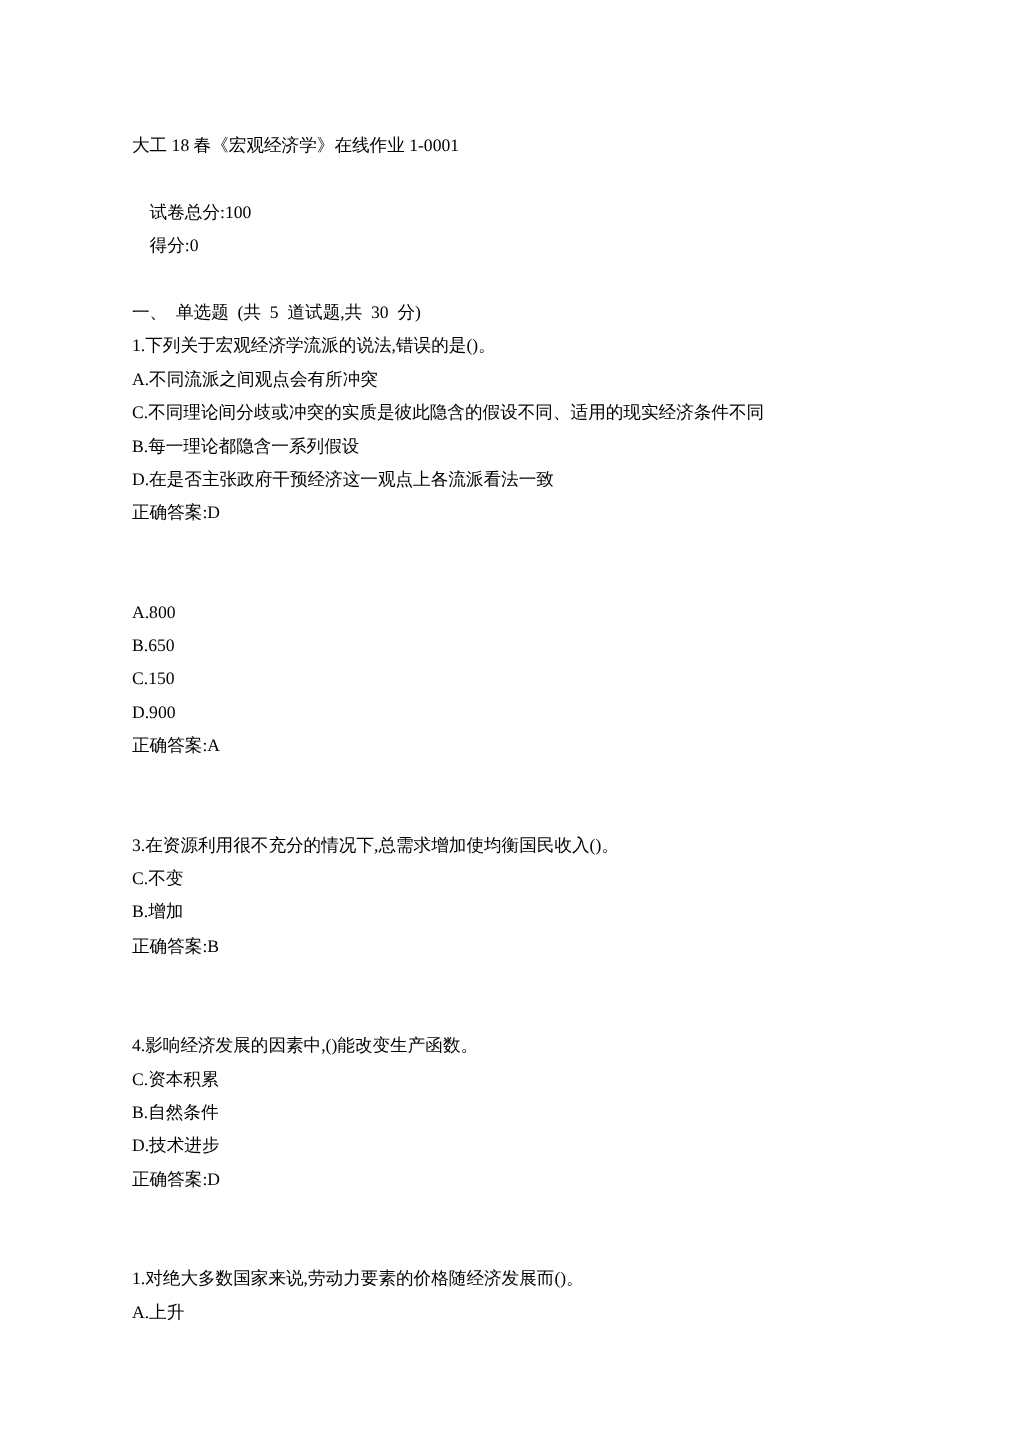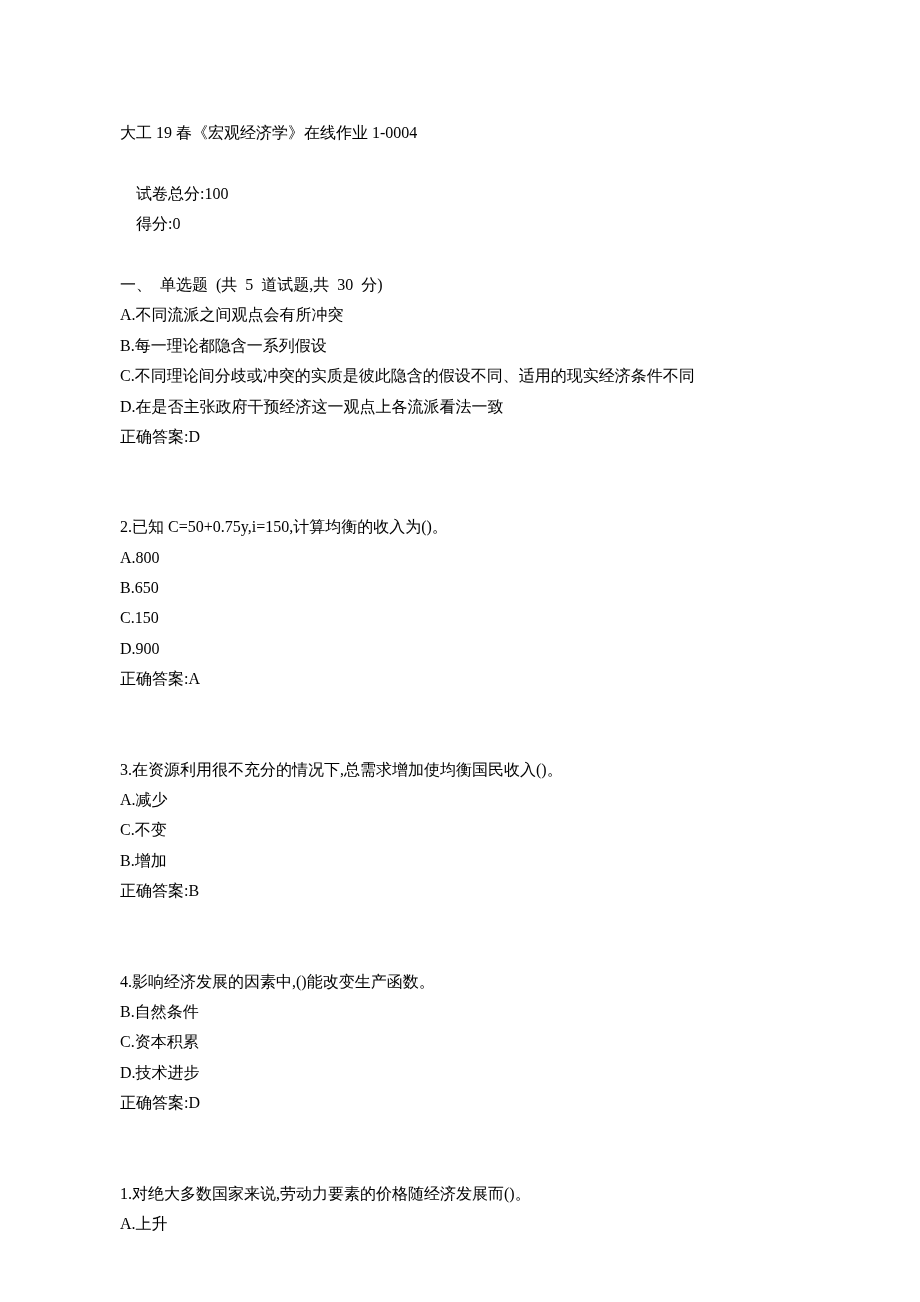--- a/index.html
+++ b/index.html
@@ -22,58 +22,57 @@
     height: 30px;
   }
   .score-line span:first-child {
   }
 </style>
 </head>
 <body>
 
 <div class="page">
 
-  <div class="line">大工 19 春《宏观经济学》在线作业 1-0004</div>
+  <div class="line">大工 18 春《宏观经济学》在线作业 1-0001</div>
   <div class="line score-line">
     <span>试卷总分:100</span>
     <span>得分:0</span>
   </div>
   <div class="line">一、  单选题  (共  5  道试题,共  30  分)</div>
 
+  <div class="line">1.下列关于宏观经济学流派的说法,错误的是()。</div>
   <div class="line">A.不同流派之间观点会有所冲突</div>
+  <div class="line">C.不同理论间分歧或冲突的实质是彼此隐含的假设不同、适用的现实经济条件不同</div>
   <div class="line">B.每一理论都隐含一系列假设</div>
-  <div class="line">C.不同理论间分歧或冲突的实质是彼此隐含的假设不同、适用的现实经济条件不同</div>
   <div class="line">D.在是否主张政府干预经济这一观点上各流派看法一致</div>
   <div class="line">正确答案:D</div>
 
   <div class="blank"></div>
   <div class="blank"></div>
 
-  <div class="line">2.已知 C=50+0.75y,i=150,计算均衡的收入为()。</div>
   <div class="line">A.800</div>
   <div class="line">B.650</div>
   <div class="line">C.150</div>
   <div class="line">D.900</div>
   <div class="line">正确答案:A</div>
 
   <div class="blank"></div>
   <div class="blank"></div>
 
   <div class="line">3.在资源利用很不充分的情况下,总需求增加使均衡国民收入()。</div>
-  <div class="line">A.减少</div>
   <div class="line">C.不变</div>
   <div class="line">B.增加</div>
   <div class="line">正确答案:B</div>
 
   <div class="blank"></div>
   <div class="blank"></div>
 
   <div class="line">4.影响经济发展的因素中,()能改变生产函数。</div>
+  <div class="line">C.资本积累</div>
   <div class="line">B.自然条件</div>
-  <div class="line">C.资本积累</div>
   <div class="line">D.技术进步</div>
   <div class="line">正确答案:D</div>
 
   <div class="blank"></div>
   <div class="blank"></div>
 
   <div class="line">1.对绝大多数国家来说,劳动力要素的价格随经济发展而()。</div>
   <div class="line">A.上升</div>
 
 </div>

